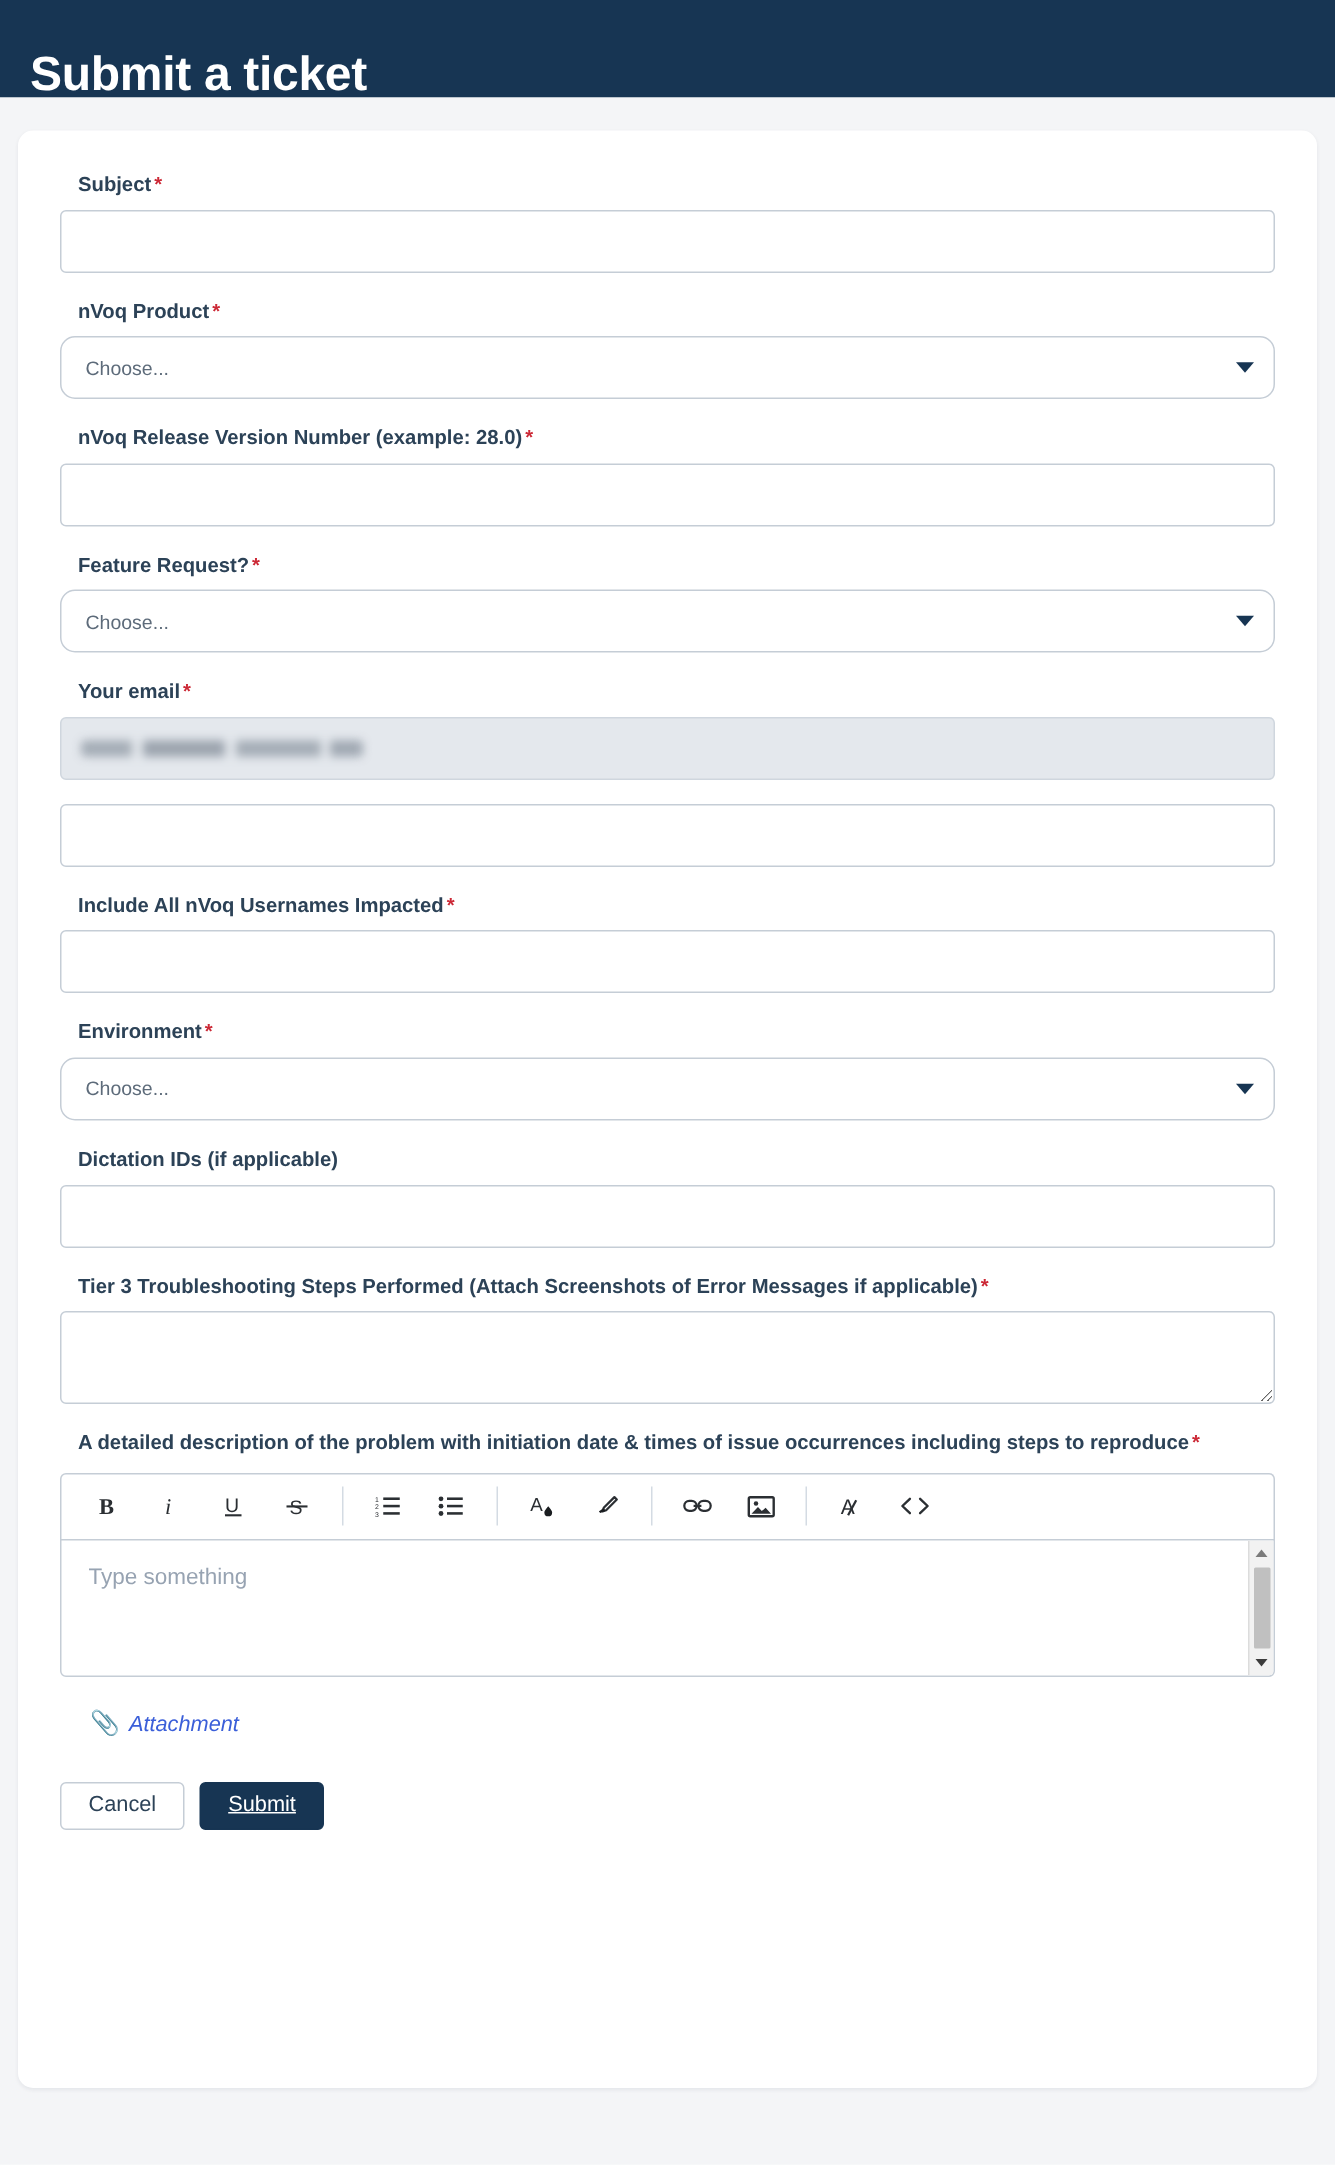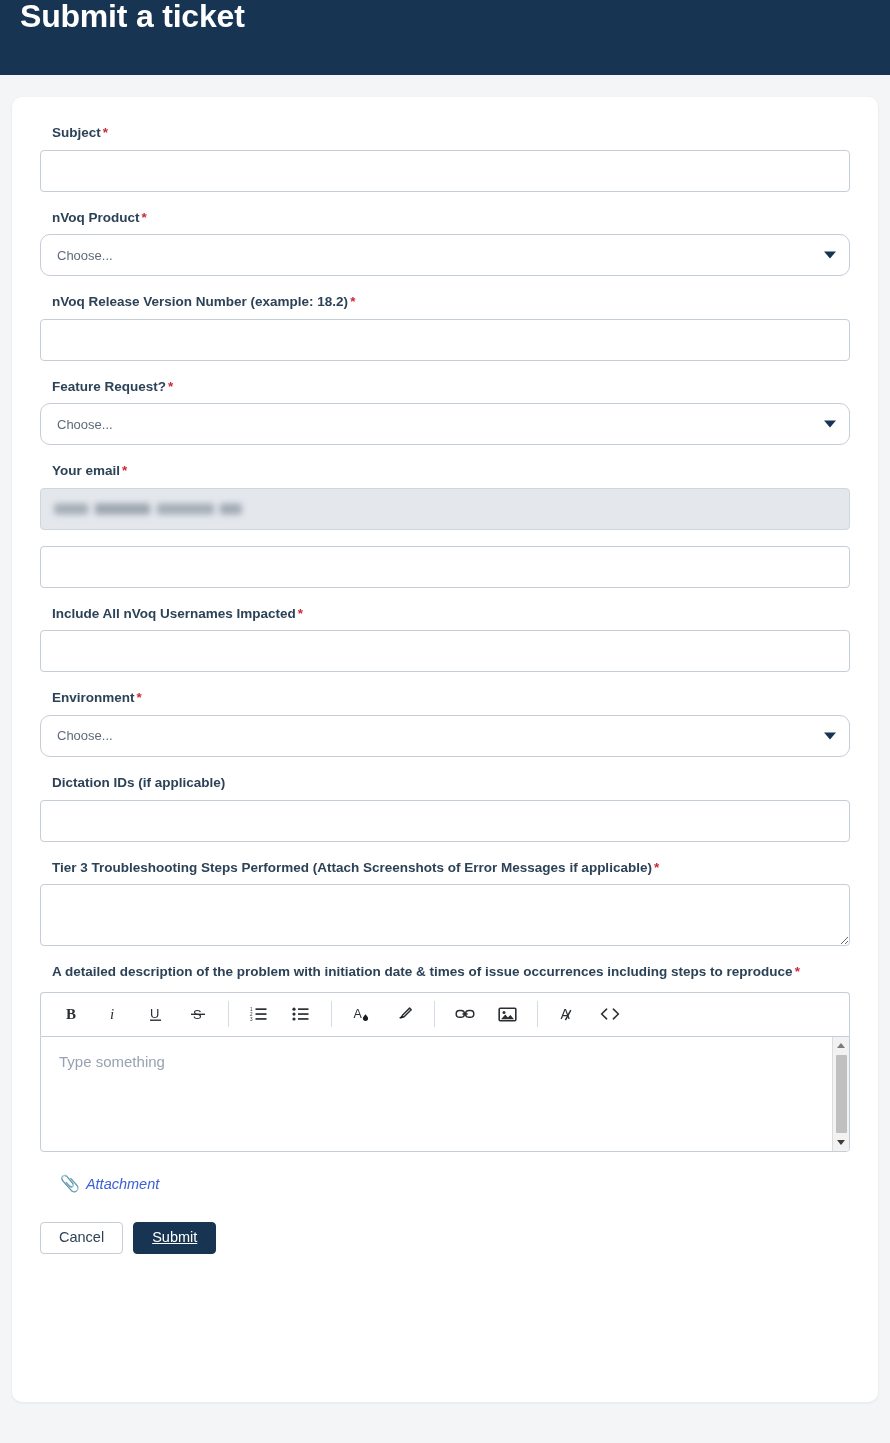--- a/index.html
+++ b/index.html
@@ -12,23 +12,23 @@
   }
   body {
     width: 890px;
     min-height: 1443px;
     overflow: hidden;
   }
 
   
   .app-header {
     background: #173553;
-    height: 75px;
-    display: flex;
-    align-items: flex-start;
+    height: 65px;
+    display: flex;
+    align-items: flex-end;
     padding: 0 0 0 20px;
   }
   .app-title {
     color: #ffffff;
     font-size: 32px;
     font-weight: bold;
     letter-spacing: -0.2px;
     line-height: 1;
     margin: 0;
   }
@@ -173,21 +173,21 @@
     height: 26px;
     background: #d4dbe3;
     margin: 0 9px;
     flex: 0 0 auto;
   }
   .editor-body-wrap {
     position: relative;
     border: 1px solid #c5cdd6;
     border-radius: 0 0 4px 4px;
     background: #ffffff;
-    height: 116px;
+    height: 92px;
     overflow: hidden;
   }
   .editor-body {
     position: absolute;
     inset: 0 18px 0 0;
     padding: 16px 14px 0 18px;
     font-size: 15px;
     color: #97a3b2;
   }
   .editor-scrollbar {
@@ -303,21 +303,21 @@
       <div class="select-wrap">
         <div class="select-box">
           <span>Choose...</span>
         </div>
         <span class="chevron-down"></span>
       </div>
     </div>
 
     <div class="field">
       <label class="field-label">
-        <span>nVoq Release Version Number (example: 18.2)</span><span class="req">*</span>
+        <span>nVoq Release Version Number (example: 28.0)</span><span class="req">*</span>
       </label>
       <div class="input-holder">
         <input class="text-input" type="text" value="" style="">
       </div>
     </div>
 
     <div class="field">
       <label class="field-label">
         <span>Feature Request?</span><span class="req">*</span>
       </label>

